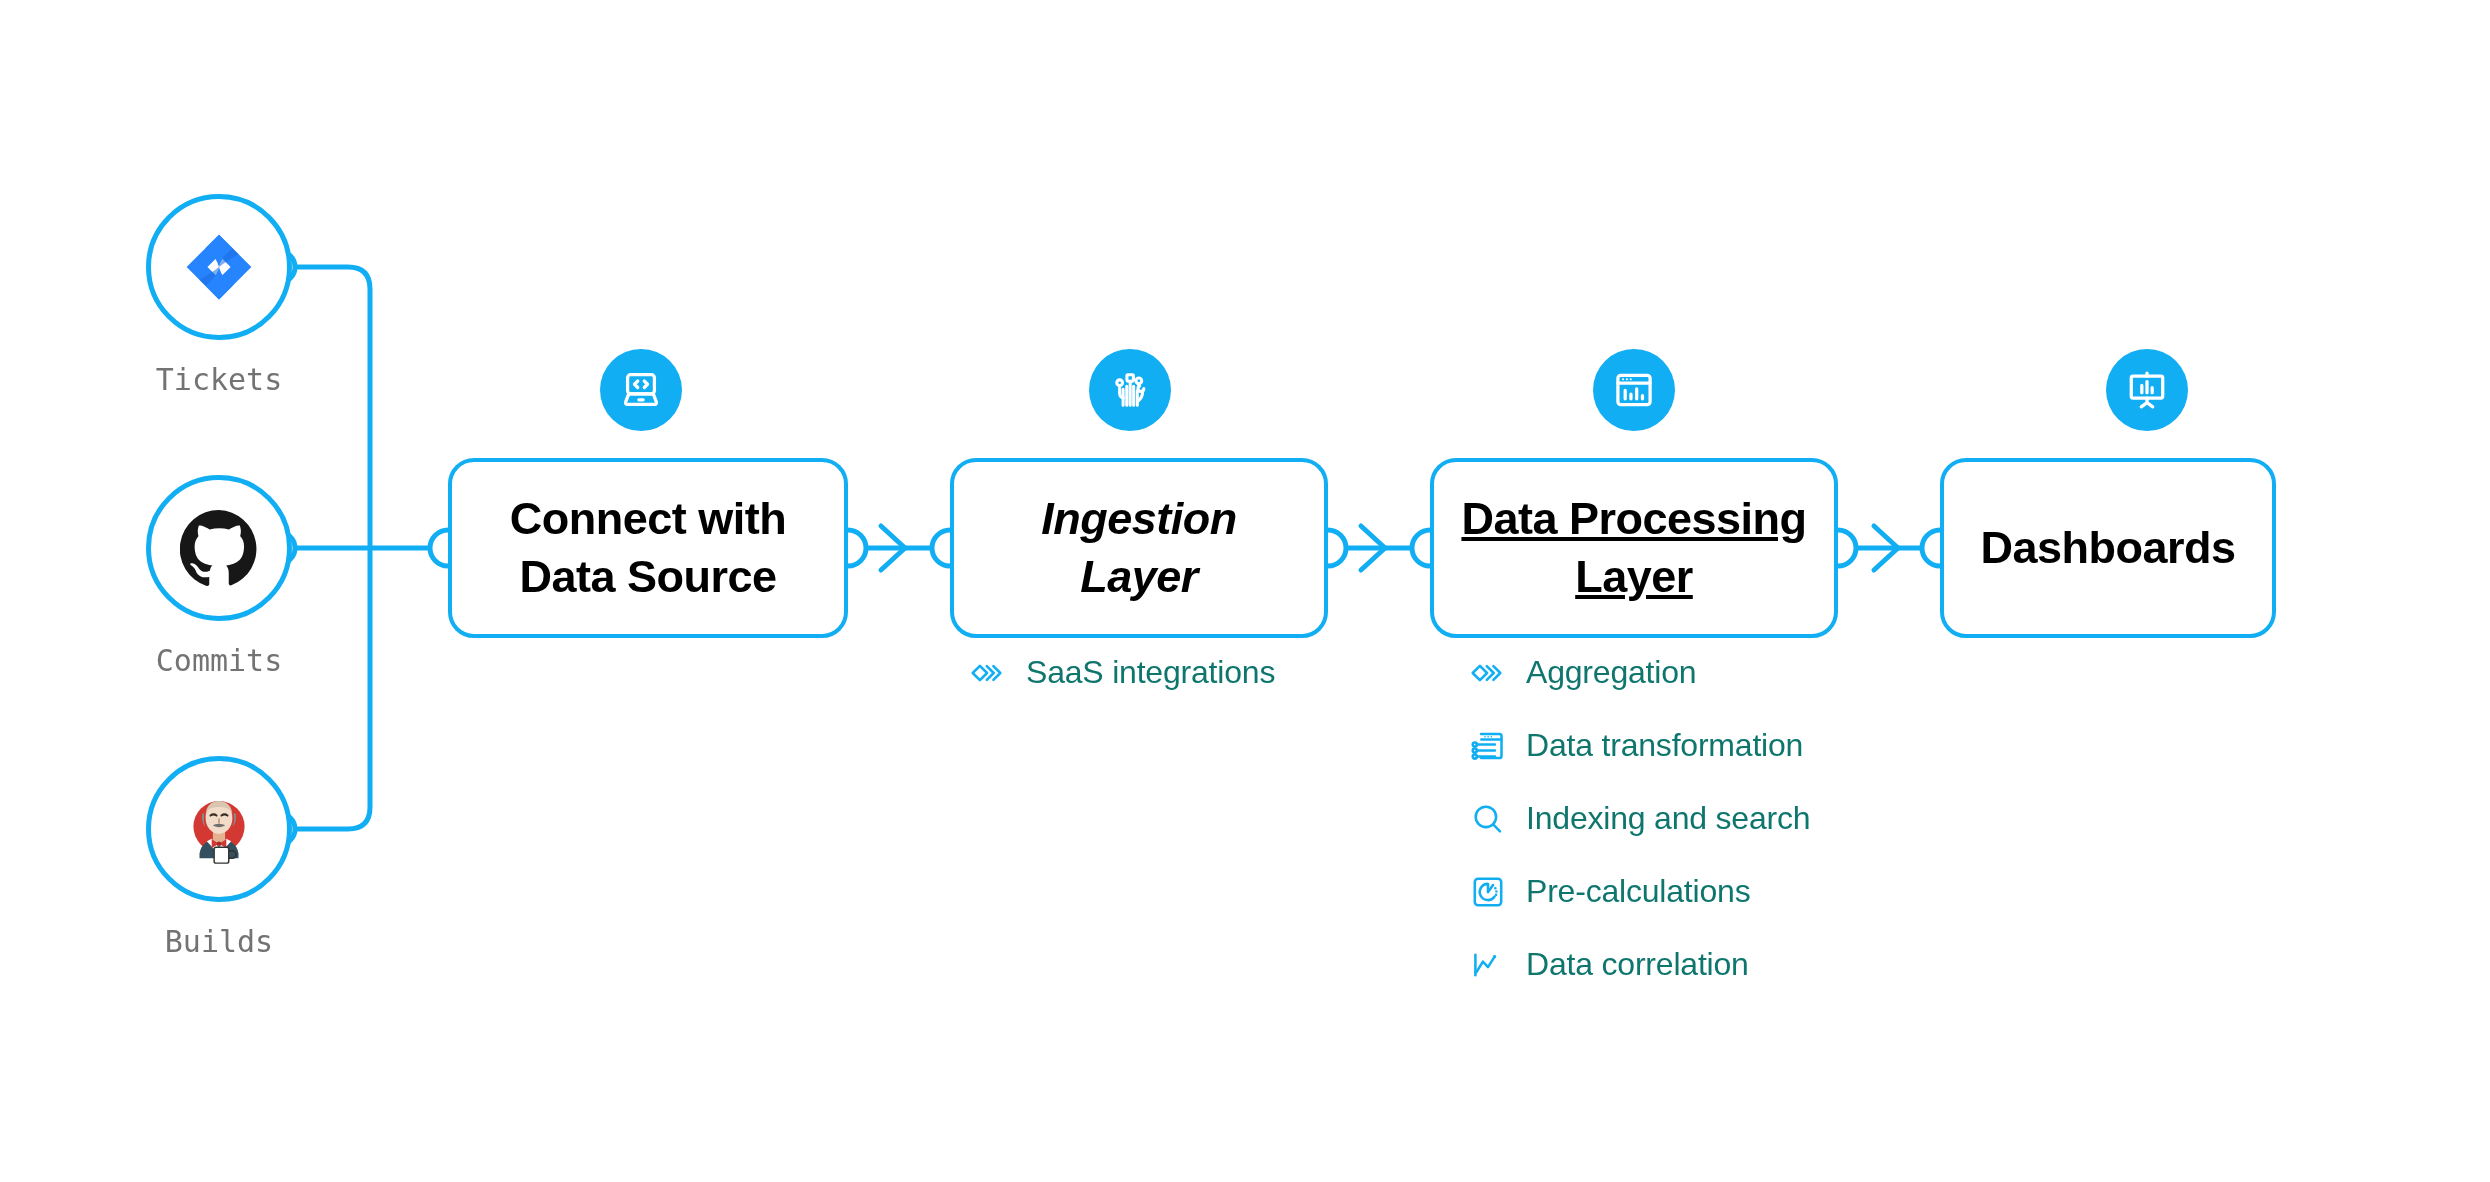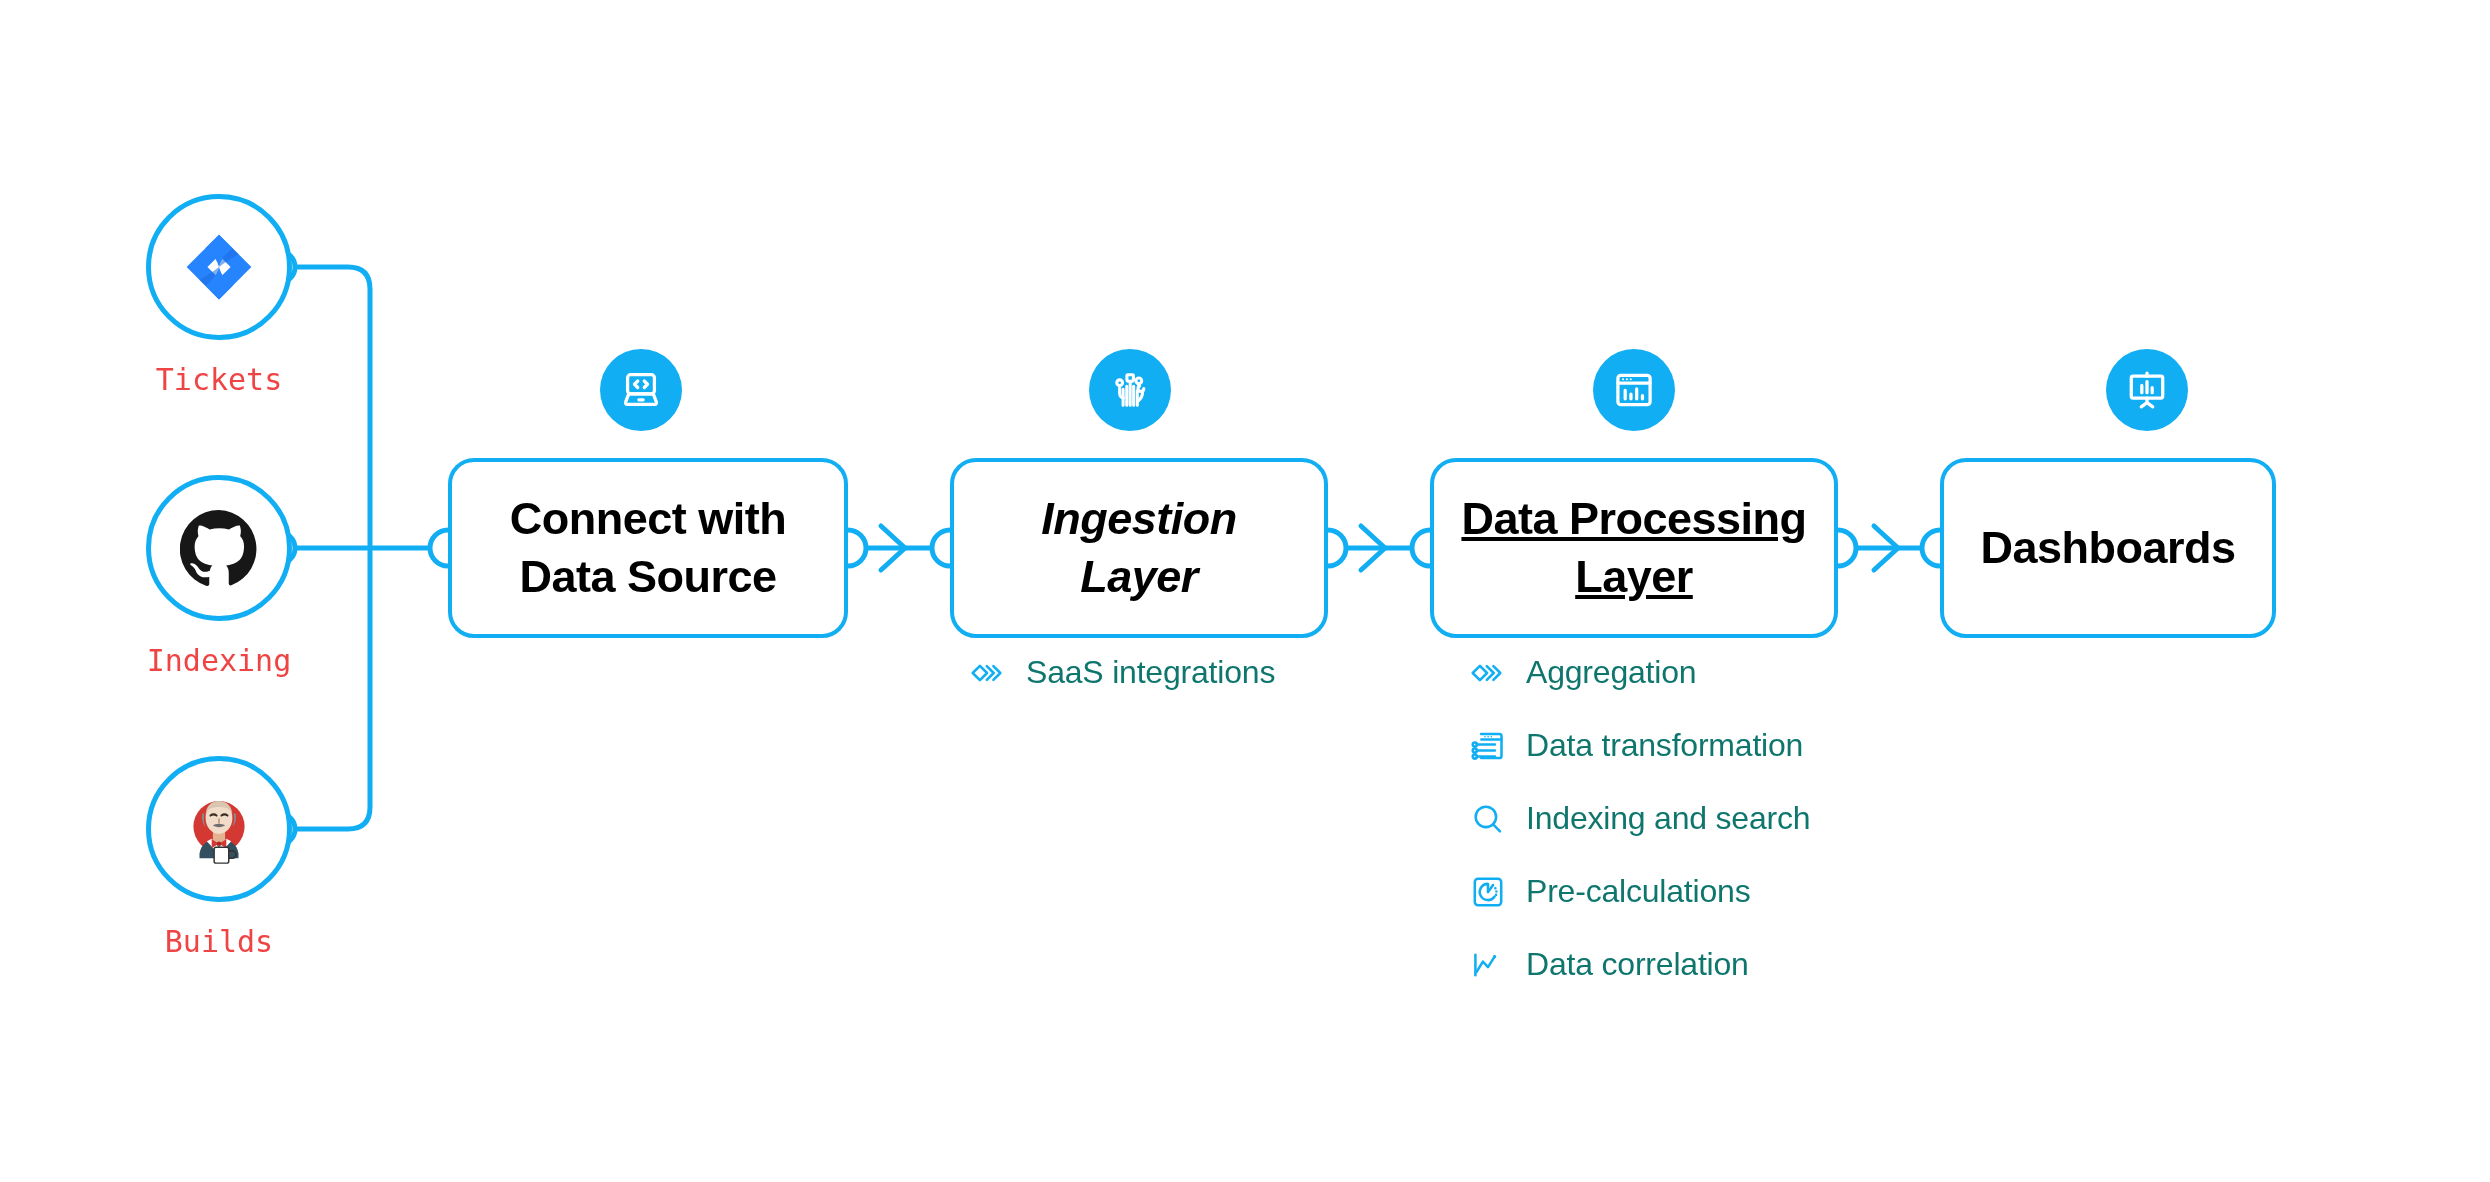--- a/index.html
+++ b/index.html
@@ -56,21 +56,21 @@
     align-items: center;
     justify-content: center;
   }
   .source-label {
     position: absolute;
     top: 168px;
     left: 50%;
     transform: translateX(-50%);
     font-family: "DejaVu Sans Mono", "Liberation Mono", monospace;
     font-size: 30px;
-    color: #ef4444;
+    color: #737373;
     white-space: nowrap;
     letter-spacing: 0px;
   }
 
   
   .stage-box {
     position: absolute;
     box-sizing: border-box;
     border: 4px solid #12AEF3;
     border-radius: 26px;
@@ -185,21 +185,21 @@
     <div class="source-label">Tickets</div>
   </div>
 
   <div class="source-node" style="left:146px; top:475px;">
     <div class="source-ring"></div>
     <div class="source-glyph">
       <svg width="78" height="78" viewBox="0 0 24 24">
         <path fill="#181717" d="M12 .3a12 12 0 0 0-3.8 23.4c.6.1.8-.3.8-.6v-2.2c-3.3.7-4-1.6-4-1.6-.6-1.4-1.4-1.8-1.4-1.8-1.1-.8.1-.8.1-.8 1.2.1 1.9 1.3 1.9 1.3 1.1 1.9 2.9 1.3 3.6 1 .1-.8.4-1.3.8-1.6-2.7-.3-5.5-1.3-5.5-5.9 0-1.3.5-2.4 1.2-3.2-.1-.3-.5-1.5.1-3.2 0 0 1-.3 3.3 1.2a11.5 11.5 0 0 1 6 0c2.3-1.5 3.3-1.2 3.3-1.2.6 1.7.2 2.9.1 3.2.8.8 1.2 1.9 1.2 3.2 0 4.6-2.8 5.6-5.5 5.9.4.4.8 1.1.8 2.2v3.3c0 .3.2.7.8.6A12 12 0 0 0 12 .3z"></path>
       </svg>
     </div>
-    <div class="source-label">Indexing</div>
+    <div class="source-label">Commits</div>
   </div>
 
   <div class="source-node" style="left:146px; top:756px;">
     <div class="source-ring"></div>
     <div class="source-glyph">
       <svg width="78" height="78" viewBox="0 0 64 64">
 
         <circle cx="32" cy="30" r="21" fill="#D33833"></circle>
 
         <path d="M16 52c1.5-8 6-11 16-11s14.5 3 16 11v4H16z" fill="#335061"></path>

